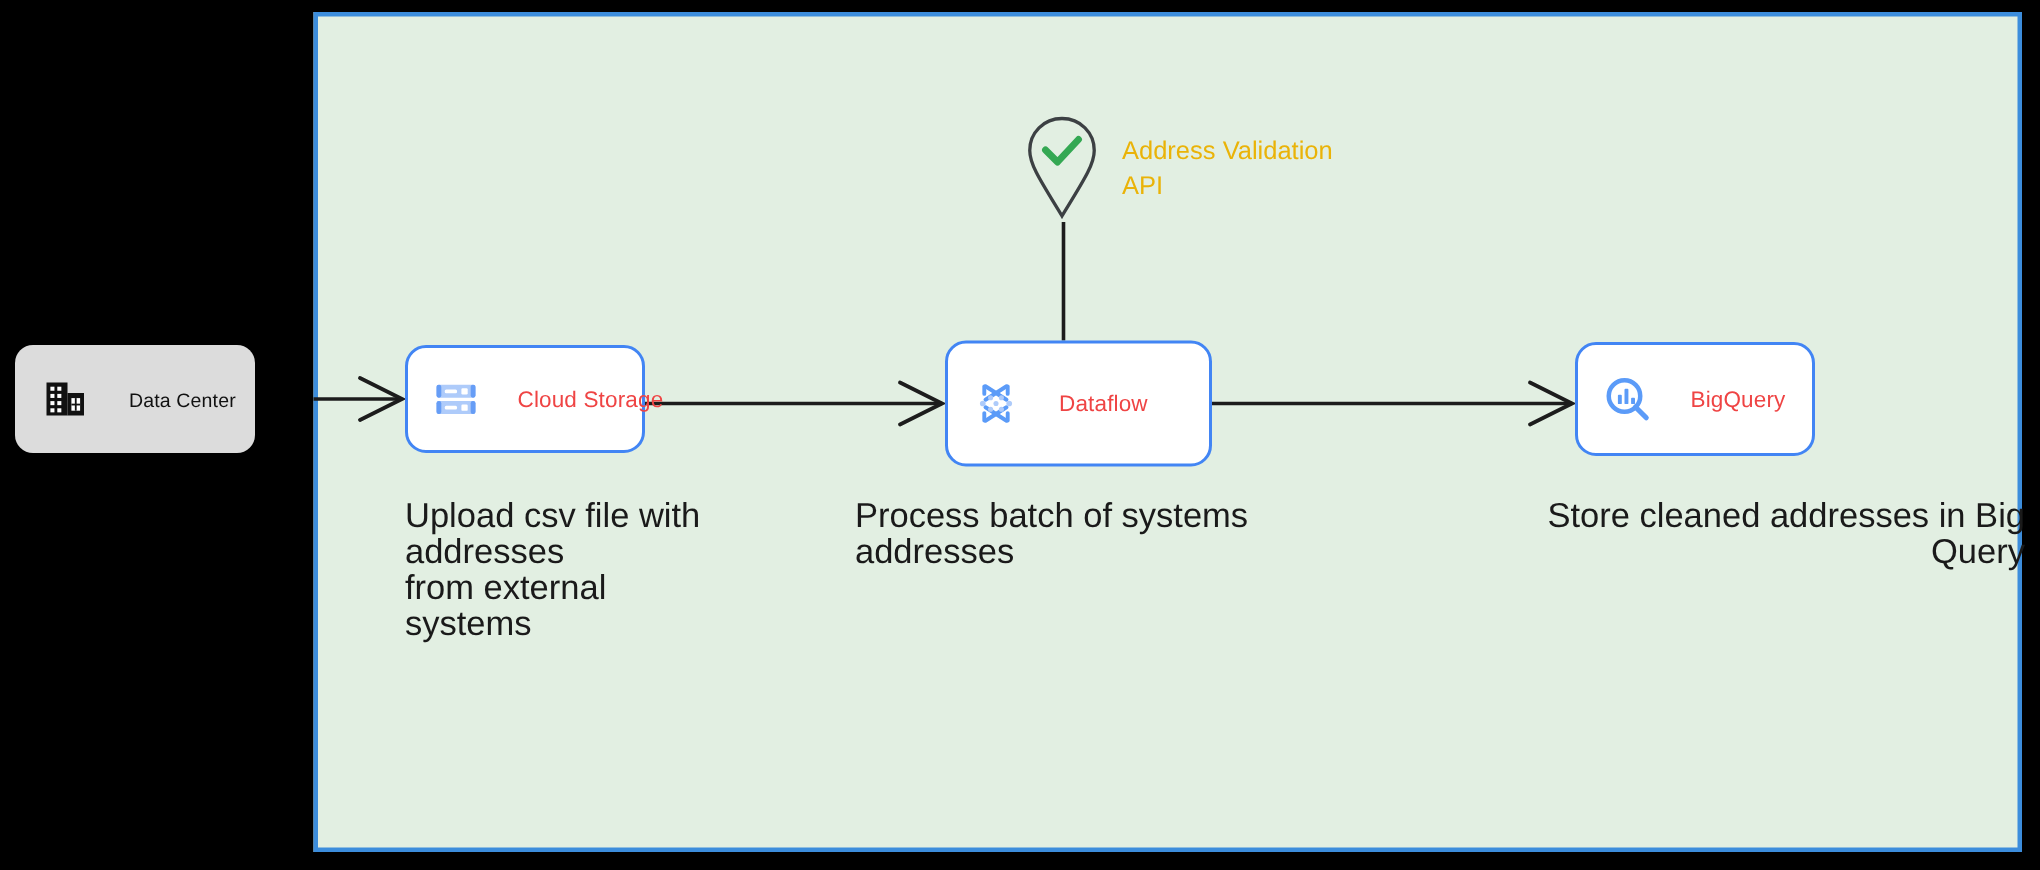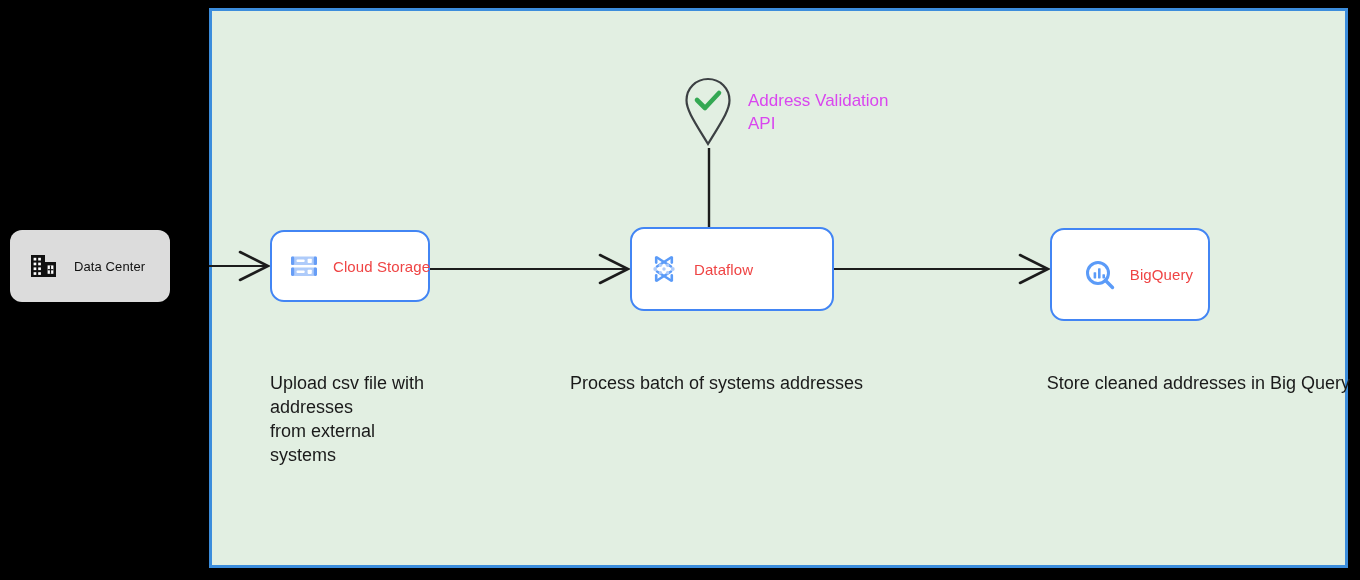--- a/index.html
+++ b/index.html
@@ -30,20 +30,21 @@
 
   
   .node {
     position: absolute;
     box-sizing: border-box;
     display: flex;
     align-items: center;
     background: #ffffff;
     border: 2px solid #4285f4;
     border-radius: 14px;
+    gap: 12px;
   }
   .node .node-icon {
     flex: 0 0 auto;
     display: flex;
     align-items: center;
     justify-content: center;
   }
   .node .node-label {
     font-size: 15px;
     color: #ef4444;
@@ -71,49 +72,48 @@
     color: #111111;
     margin-left: 16px;
     white-space: nowrap;
   }
 
   
   #node-cloud-storage { left: 270px; top: 230px; width: 160px; height: 72px; }
   #node-cloud-storage .node-icon { margin-left: 17px; }
   #node-cloud-storage .node-label { margin-left: 14px; }
 
-  #node-dataflow { left: 630px; top: 227px; width: 204px; height: 84px; }
+  #node-dataflow { left: 630px; top: 227px; width: 178px; height: 84px; }
   #node-dataflow .node-icon { margin-left: 16px; }
   #node-dataflow .node-label { margin-left: 14px; }
 
-  #node-bigquery { left: 1050px; top: 228px; width: 160px; height: 93px; justify-content: center; }
+  #node-bigquery { left: 1050px; top: 228px; width: 160px; height: 76px; }
   #node-bigquery .node-icon { margin-left: 17px; }
   #node-bigquery .node-label { margin-left: 14px; }
 
   
   .caption {
     position: absolute;
-    font-size: 18px;
+    font-size: 23px;
     color: #1a1a1a;
     line-height: 24px;
     white-space: pre-line;
-    margin-top: 40px;
   }
   #caption-upload { left: 270px; top: 331px; width: 230px; text-align: left; }
   #caption-process { left: 570px; top: 331px; width: 340px; text-align: left; }
   #caption-store   { left: 990px; top: 331px; width: 360px; text-align: right; }
 
   
   #label-address-api {
     position: absolute;
     left: 748px;
     top: 89px;
     font-size: 17px;
     line-height: 23px;
-    color: #d946ef;
+    color: #eab308;
     white-space: pre-line;
   }
   #icon-address-pin {
     position: absolute;
     left: 684px;
     top: 76px;
   }
 
   
   #connectors {

